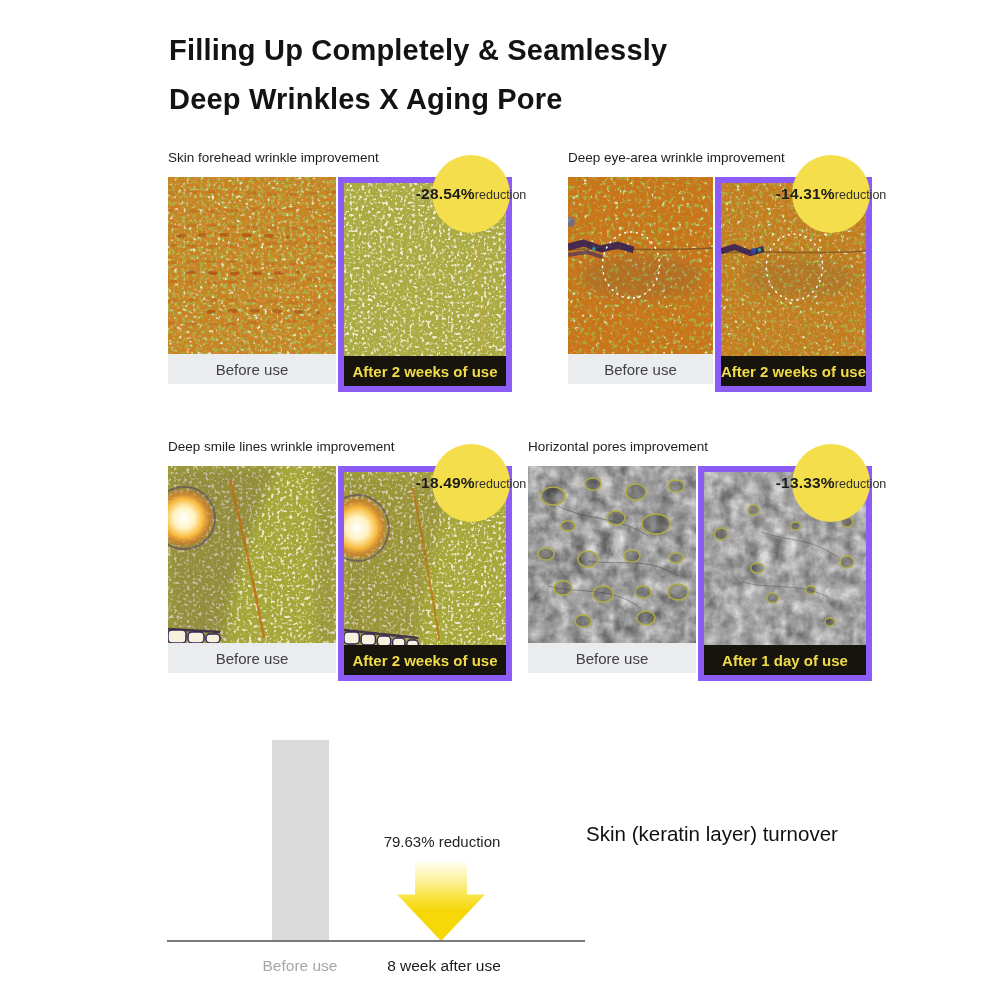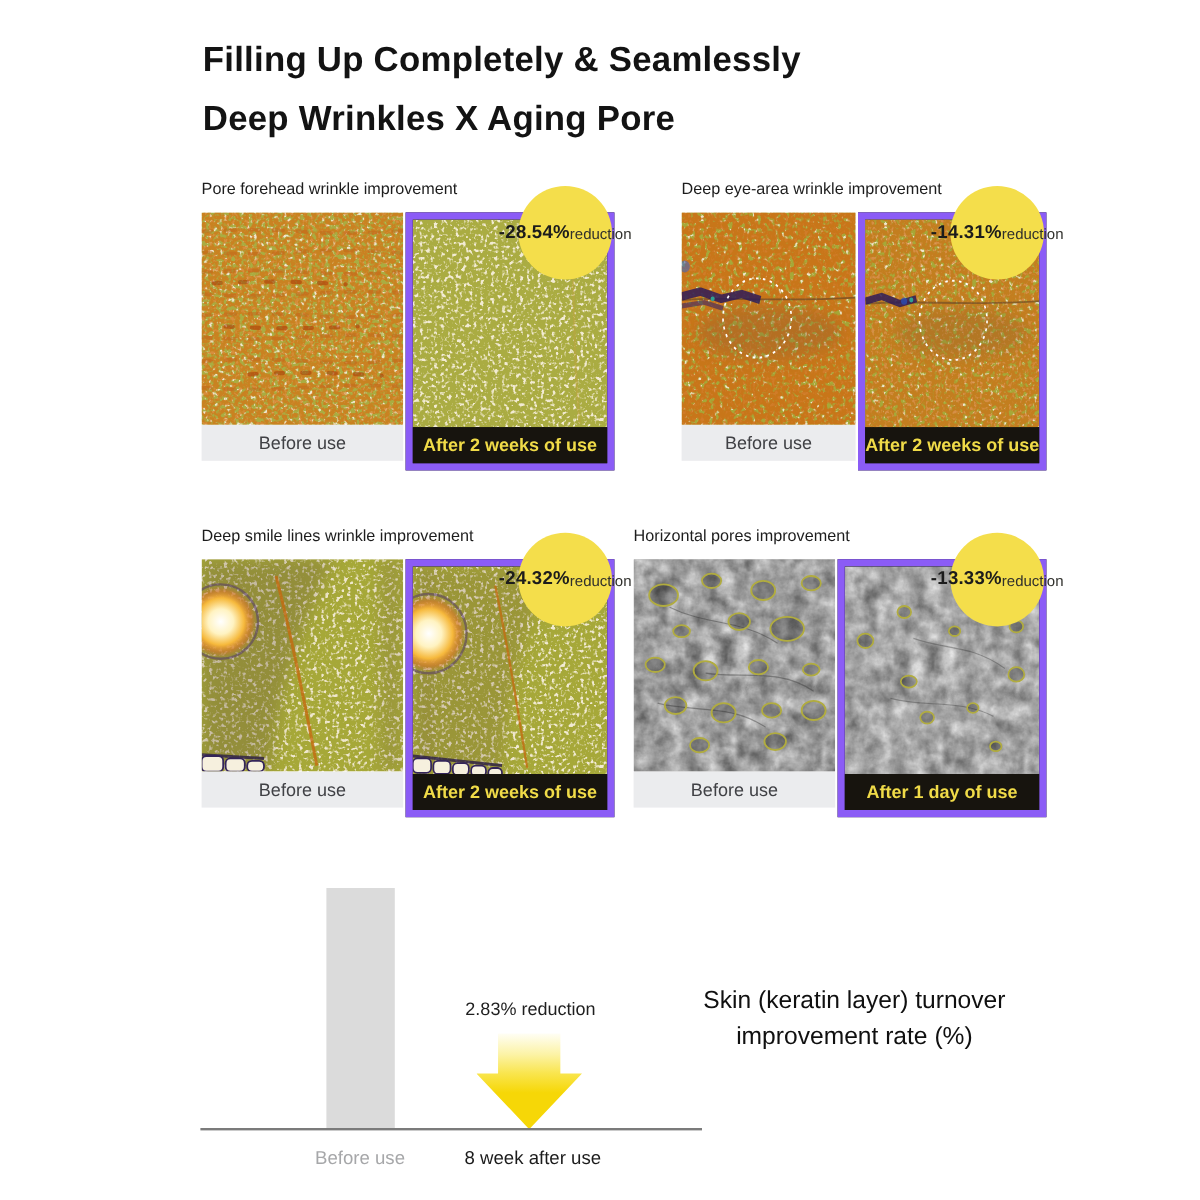--- a/index.html
+++ b/index.html
@@ -83,21 +83,21 @@
       </radialGradient>
     </defs>
   </svg>
 
   <div class="main-title">
     <div>Filling Up Completely &amp; Seamlessly</div>
     <div>Deep Wrinkles X Aging Pore</div>
   </div>
 
   <div class="panel" style="left:168px; top:150px;">
-    <div class="panel-caption">Pore forehead wrinkle improvement</div>
+    <div class="panel-caption">Skin forehead wrinkle improvement</div>
     <div class="pair">
       <div class="side before">
         <div class="img-box">
           <svg viewBox="0 0 168 177" preserveAspectRatio="none">
             <rect width="168" height="177" fill="#EFE7CD"></rect>
             <rect width="168" height="177" filter="url(#specGreen)" opacity="0.85"></rect>
             <rect width="168" height="177" filter="url(#specOrange)" opacity="0.8"></rect>
             <g stroke="#C2641A" stroke-width="3" fill="none" opacity="0.5" stroke-dasharray="8 12" stroke-linecap="round">
               <path d="M0,16 Q42,13 84,16 T168,15"></path>
               <path d="M0,33 Q40,36 80,33 T168,34"></path>
@@ -217,21 +217,21 @@
               <rect x="35" y="164" width="14" height="10" rx="4"></rect>
               <rect x="51" y="166" width="13" height="9" rx="4"></rect>
               <rect x="66" y="168" width="12" height="8" rx="4"></rect>
             </g>
           </svg>
         </div>
         <div class="label-strip">After 2 weeks of use</div>
       </div>
     </div>
     <div class="badge">
-      <span class="badge-value">-24.32%</span>
+      <span class="badge-value">-18.49%</span>
       <span class="badge-unit">reduction</span>
     </div>
   </div>
 
   <div class="panel" style="left:528px; top:439px;">
     <div class="panel-caption">Horizontal pores improvement</div>
     <div class="pair">
       <div class="side before">
         <div class="img-box">
           <svg viewBox="0 0 168 177" preserveAspectRatio="none">
@@ -291,23 +291,22 @@
         <div class="label-strip">After 1 day of use</div>
       </div>
     </div>
     <div class="badge">
       <span class="badge-value">-13.33%</span>
       <span class="badge-unit">reduction</span>
     </div>
   </div>
 
   <div class="bar-before"></div>
-  <div class="reduction-note">2.83% reduction</div>
+  <div class="reduction-note">79.63% reduction</div>
   <div class="reduction-arrow"></div>
   <div class="chart-baseline"></div>
   <div class="x-label-before">Before use</div>
   <div class="x-label-after">8 week after use</div>
   <div class="turnover-caption">
     <div>Skin (keratin layer) turnover</div>
-    <div>improvement rate (%)</div>
   </div>
 
 </div>
 
 </body></html>

